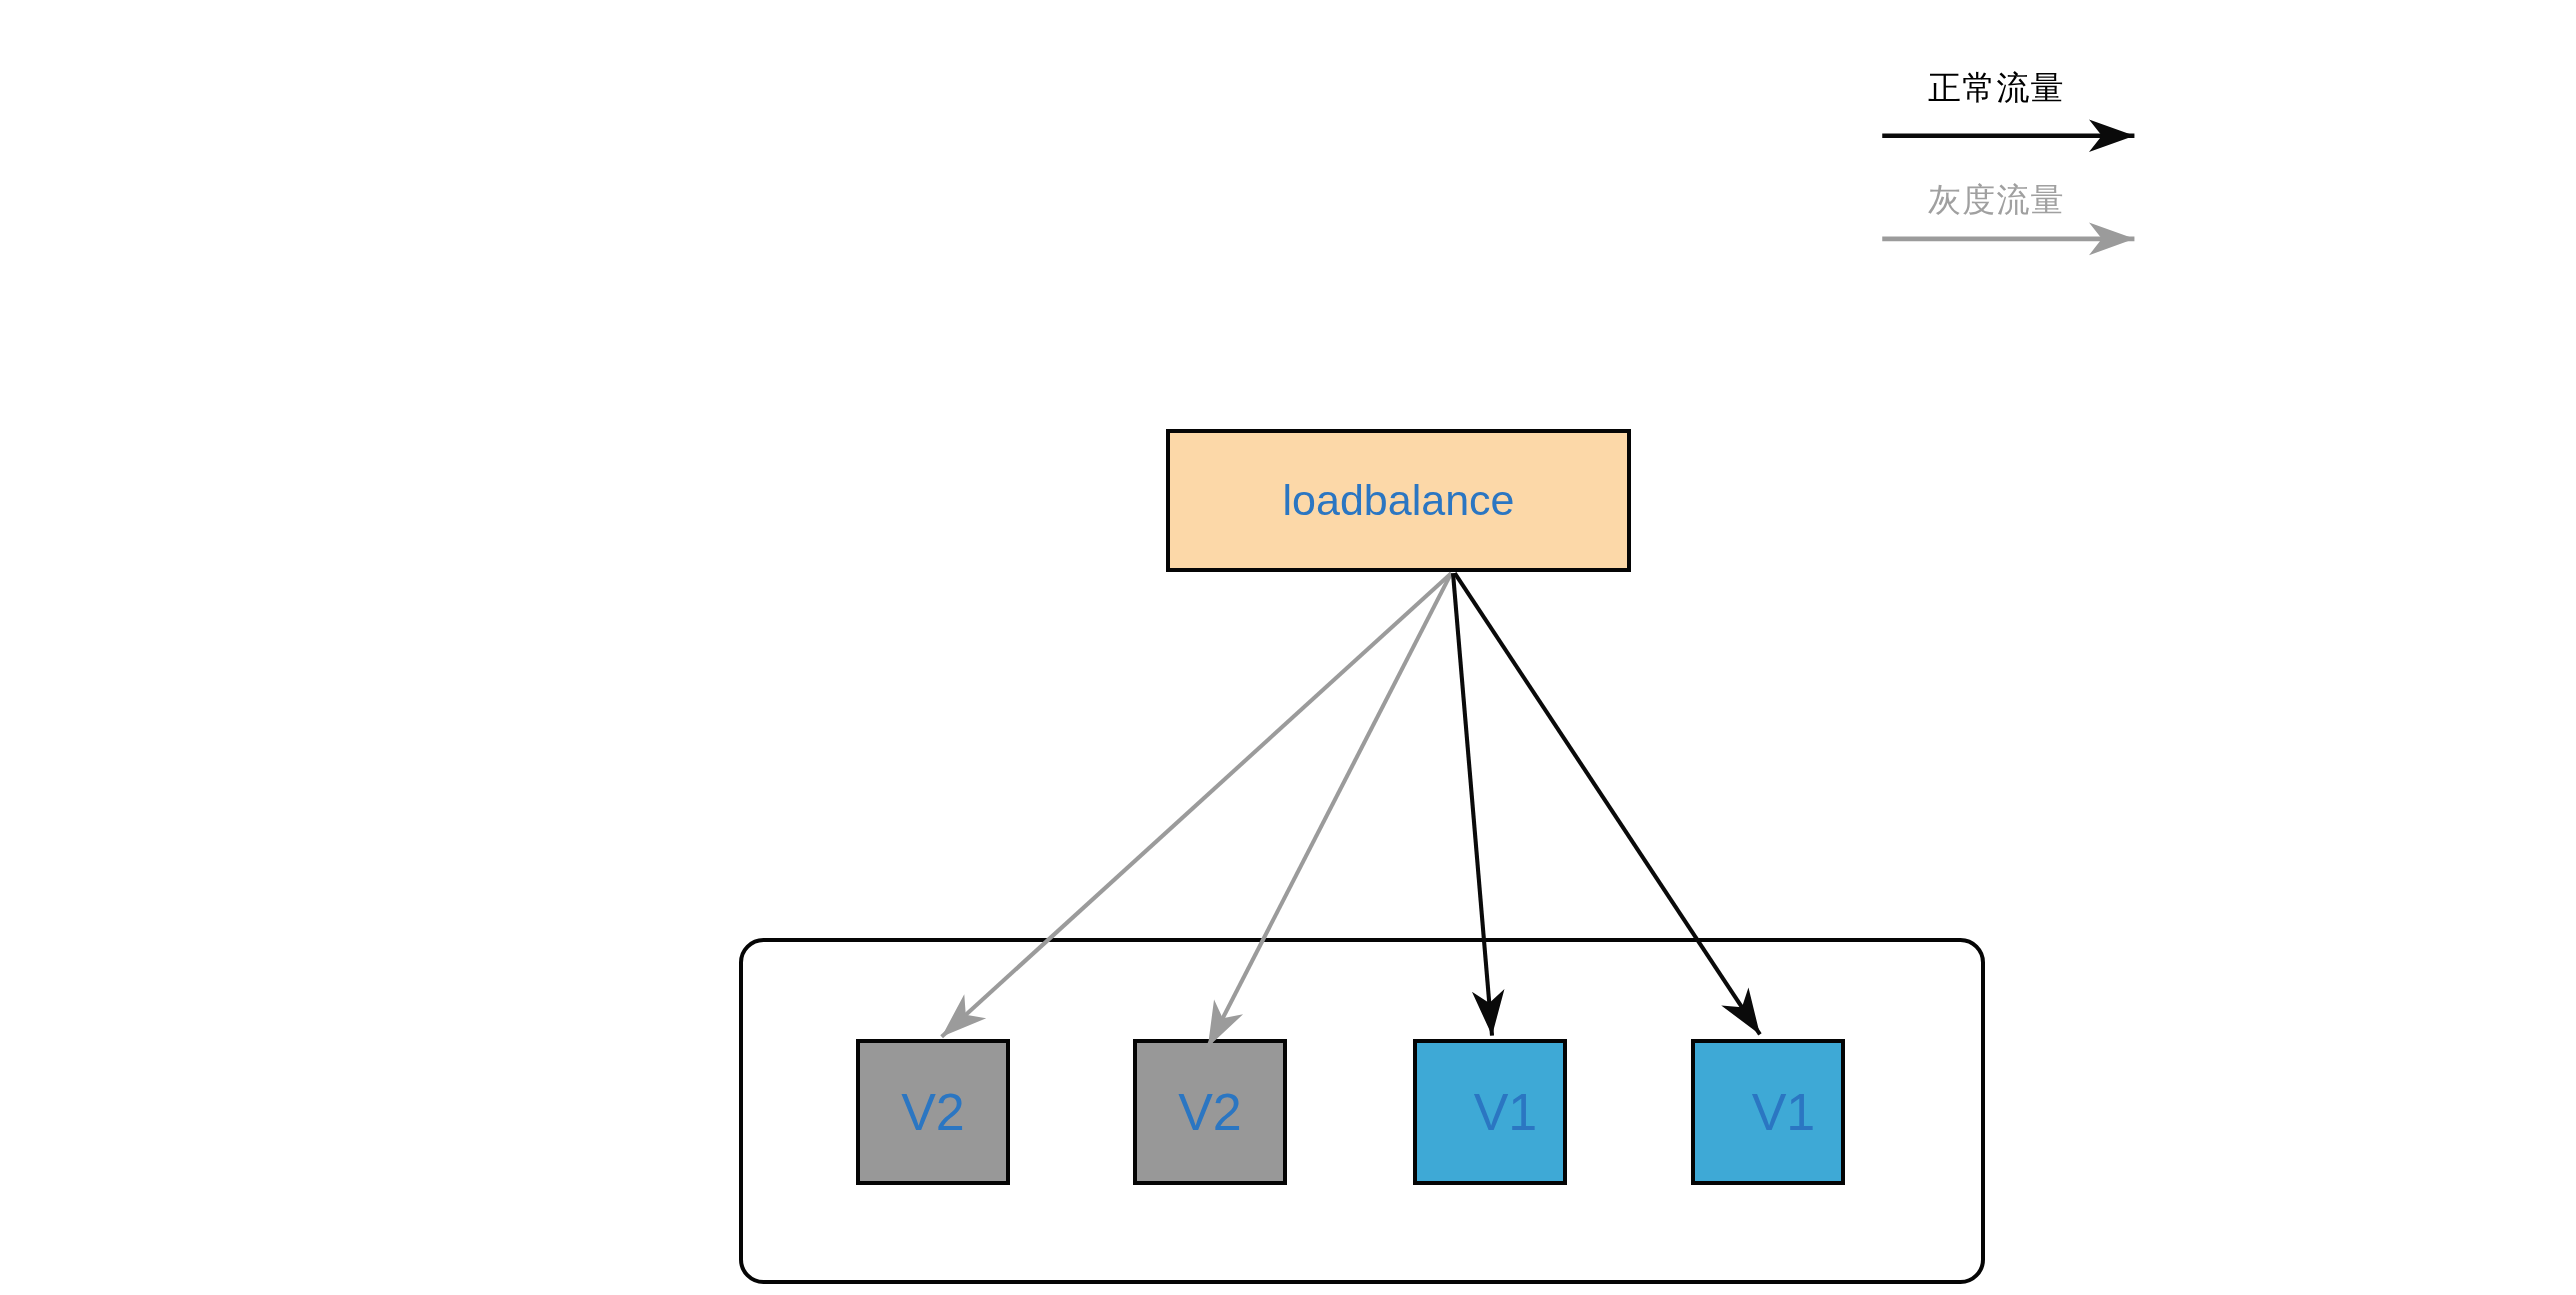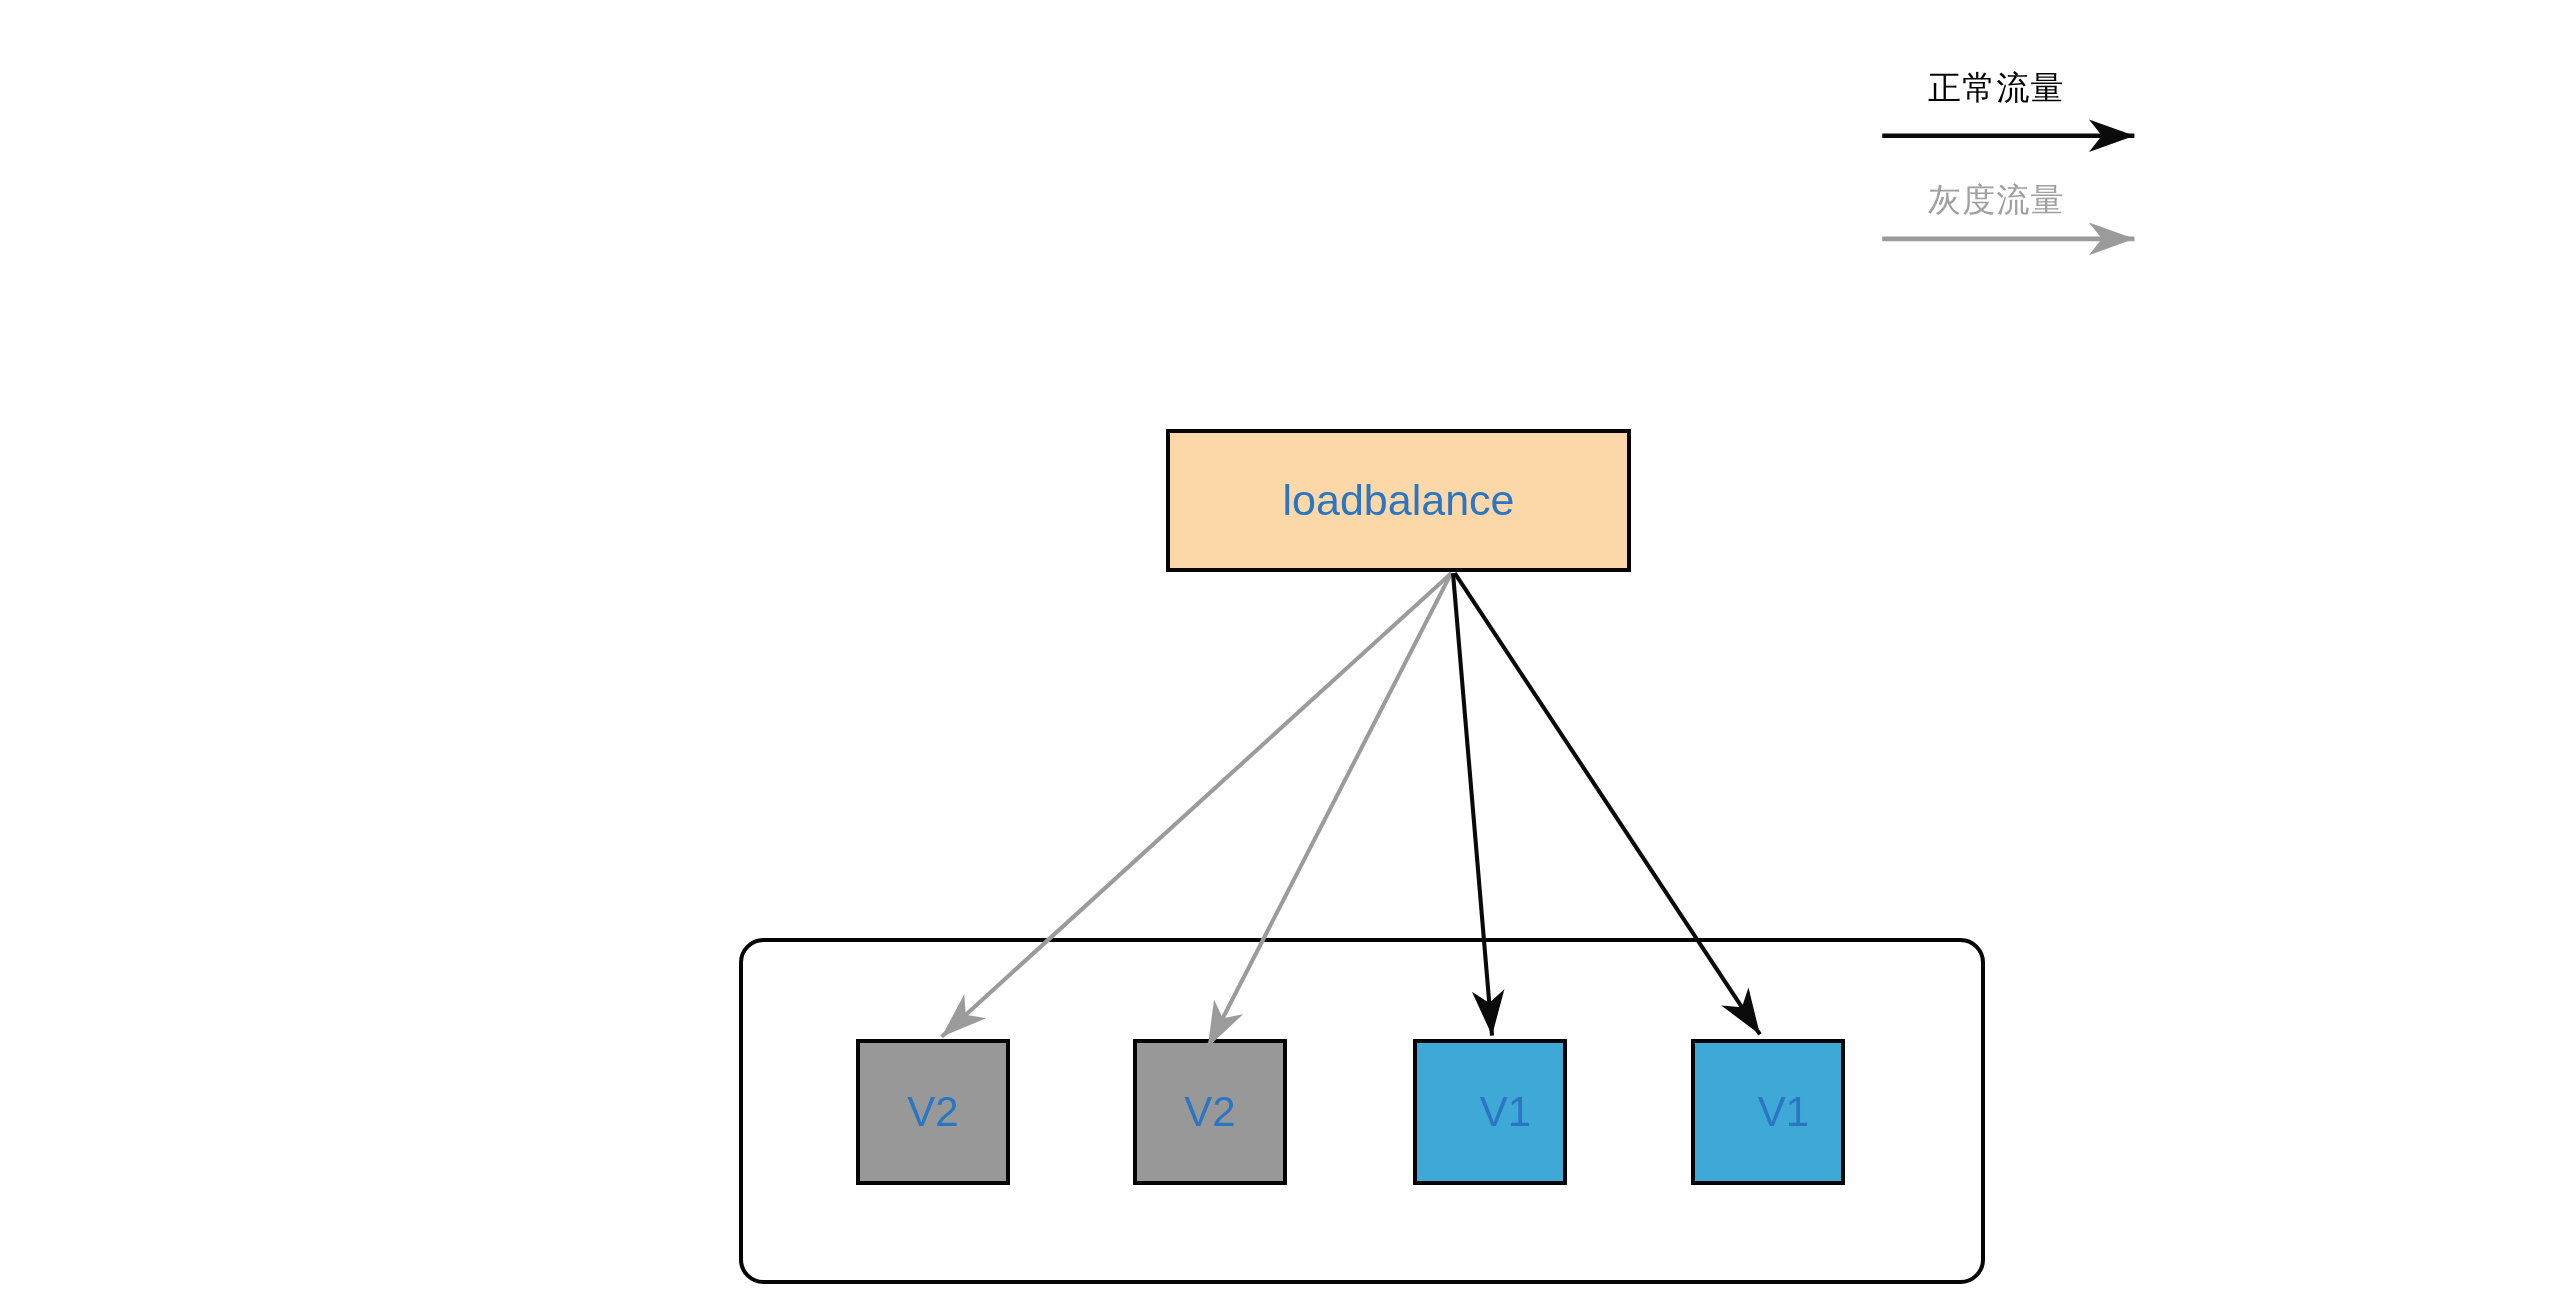--- a/index.html
+++ b/index.html
@@ -61,21 +61,21 @@
     position: absolute;
     top: 1039px;
     width: 154px; height: 146px;
     box-sizing: border-box;
     border: 4.7px solid #050505;
     display: flex;
     align-items: center;
     justify-content: center;
   }
   .instance .node-label {
-    font-size: 42px;
+    font-size: 52px;
     color: #2b76c2;
   }
   .instance.pos-0 { left: 820px; }
   .instance.pos-1 { left: 1097px; }
   .instance.pos-2 { left: 1377px; }
   .instance.pos-3 { left: 1655px; }
   .instance.canary { background: #989898; }
   .instance.stable { background: #3ea9d6; padding-left: 31px; }
 
   

